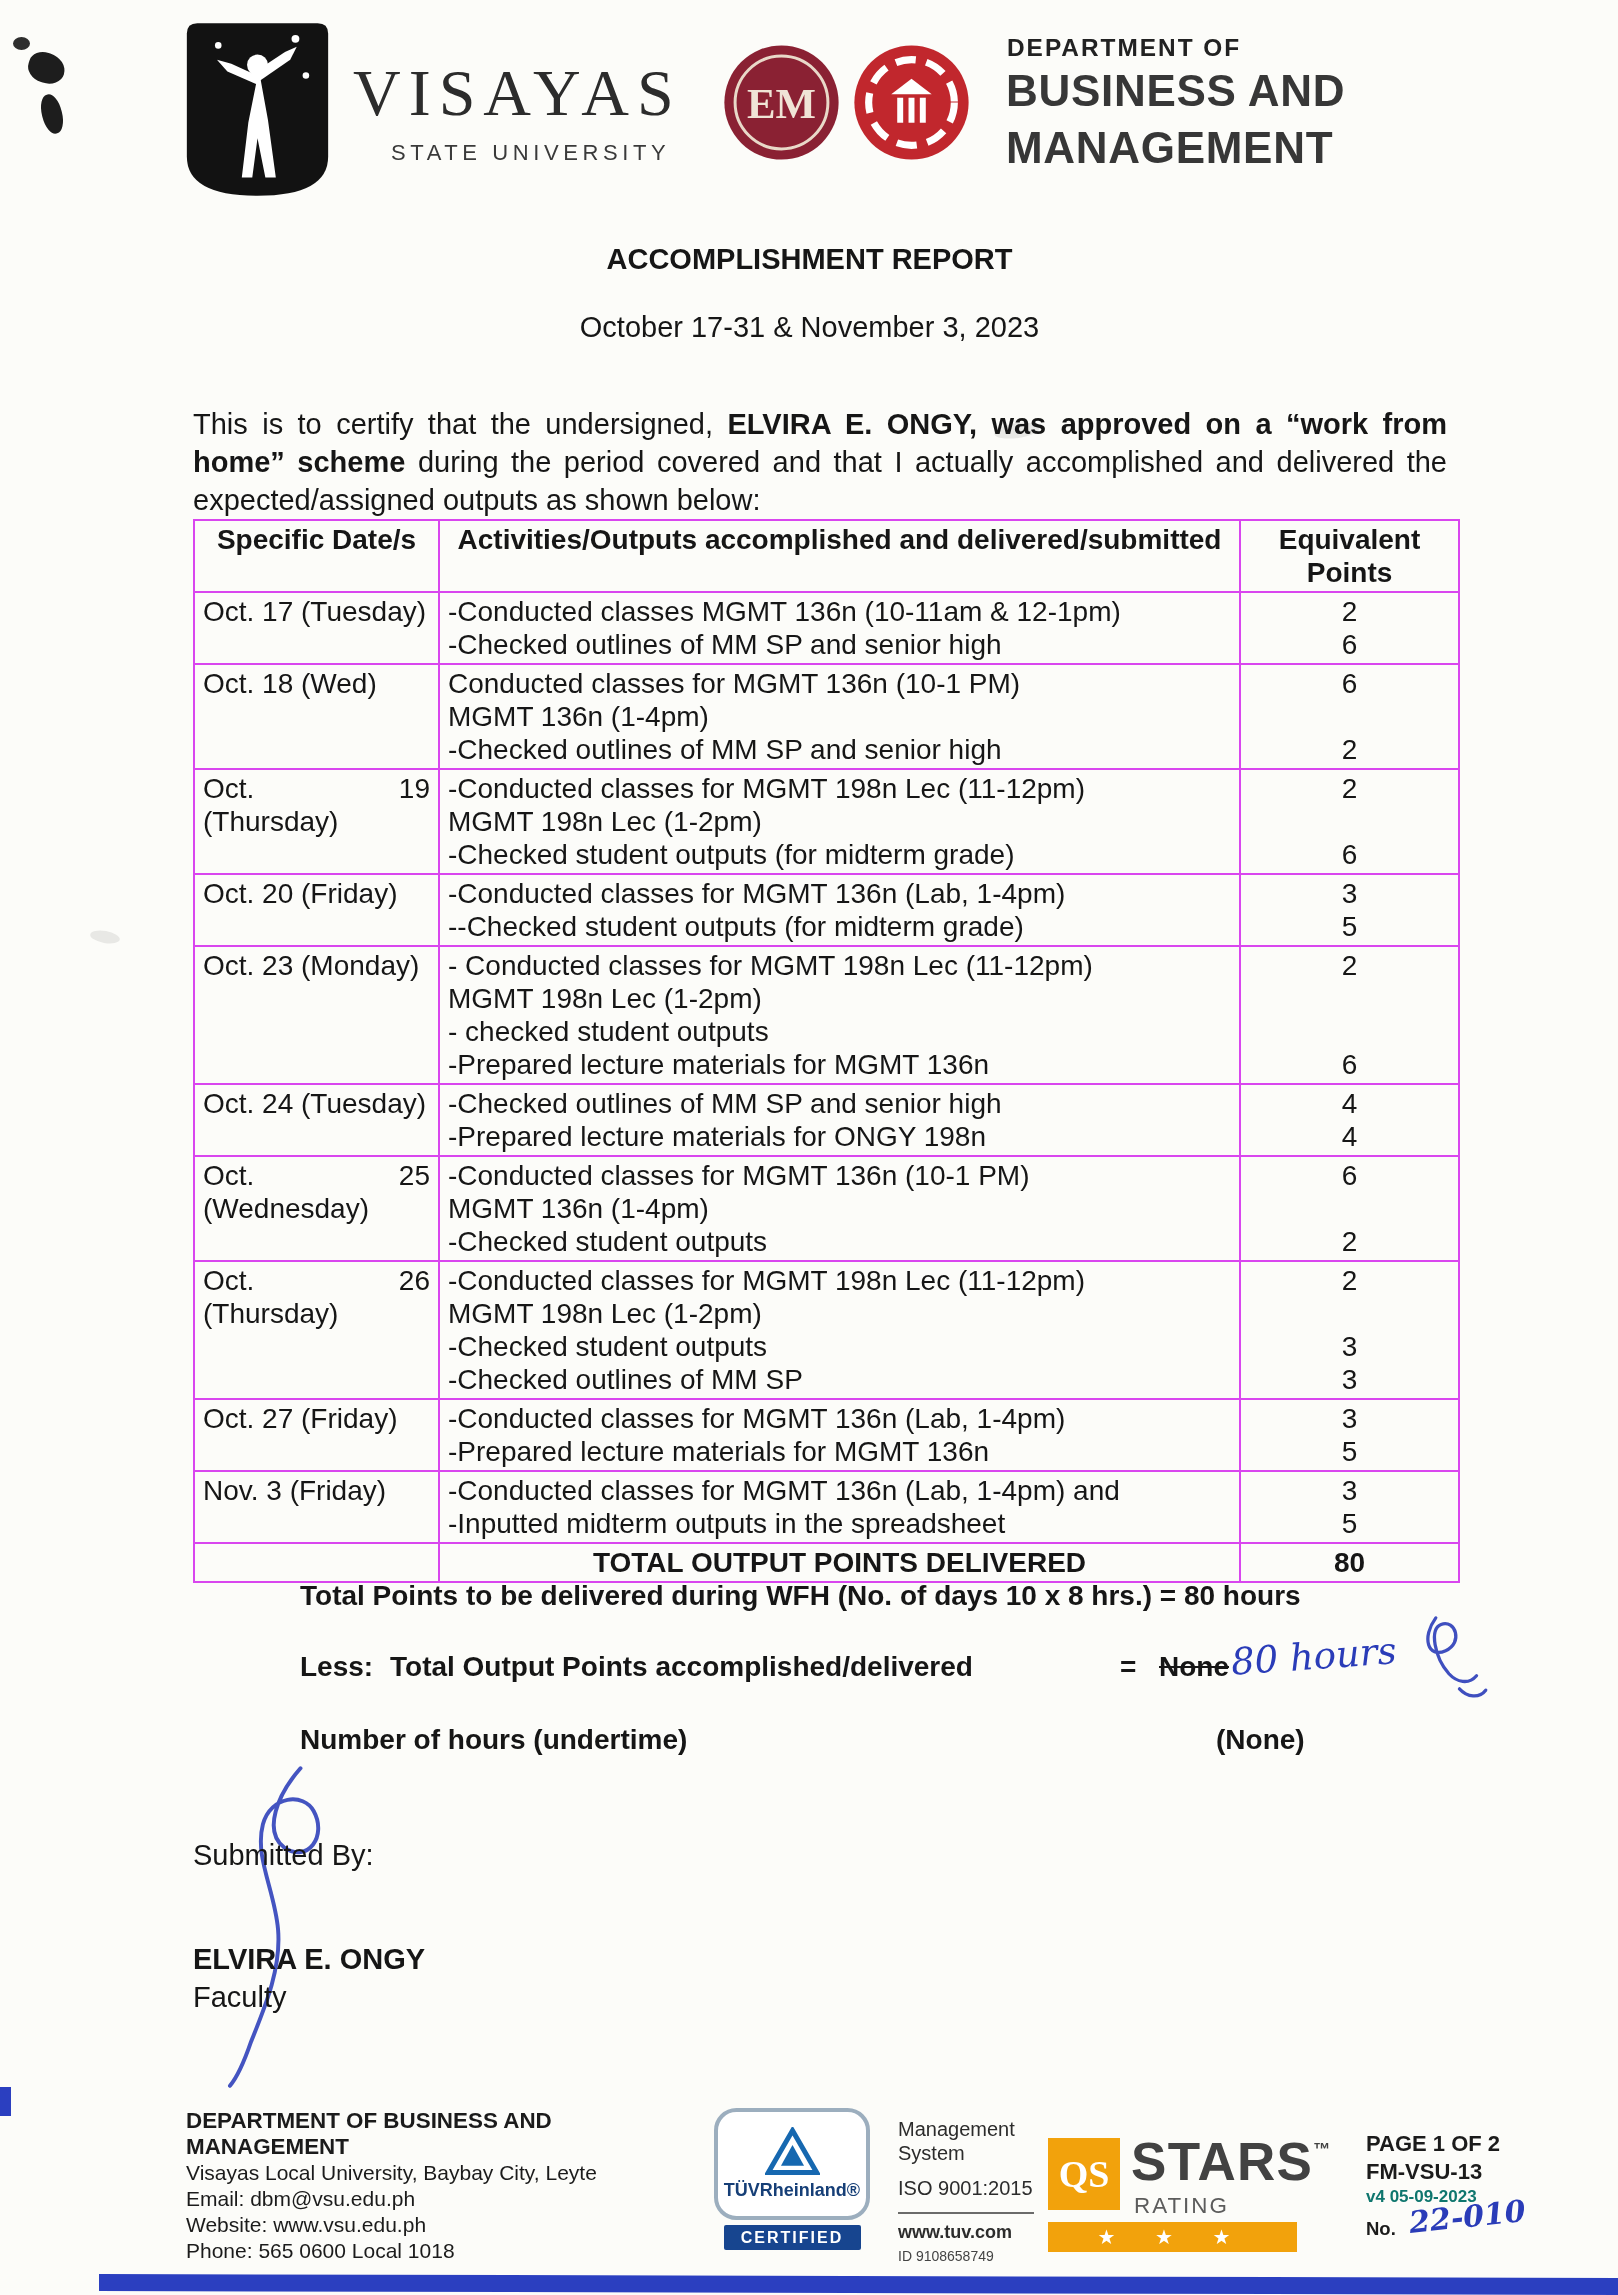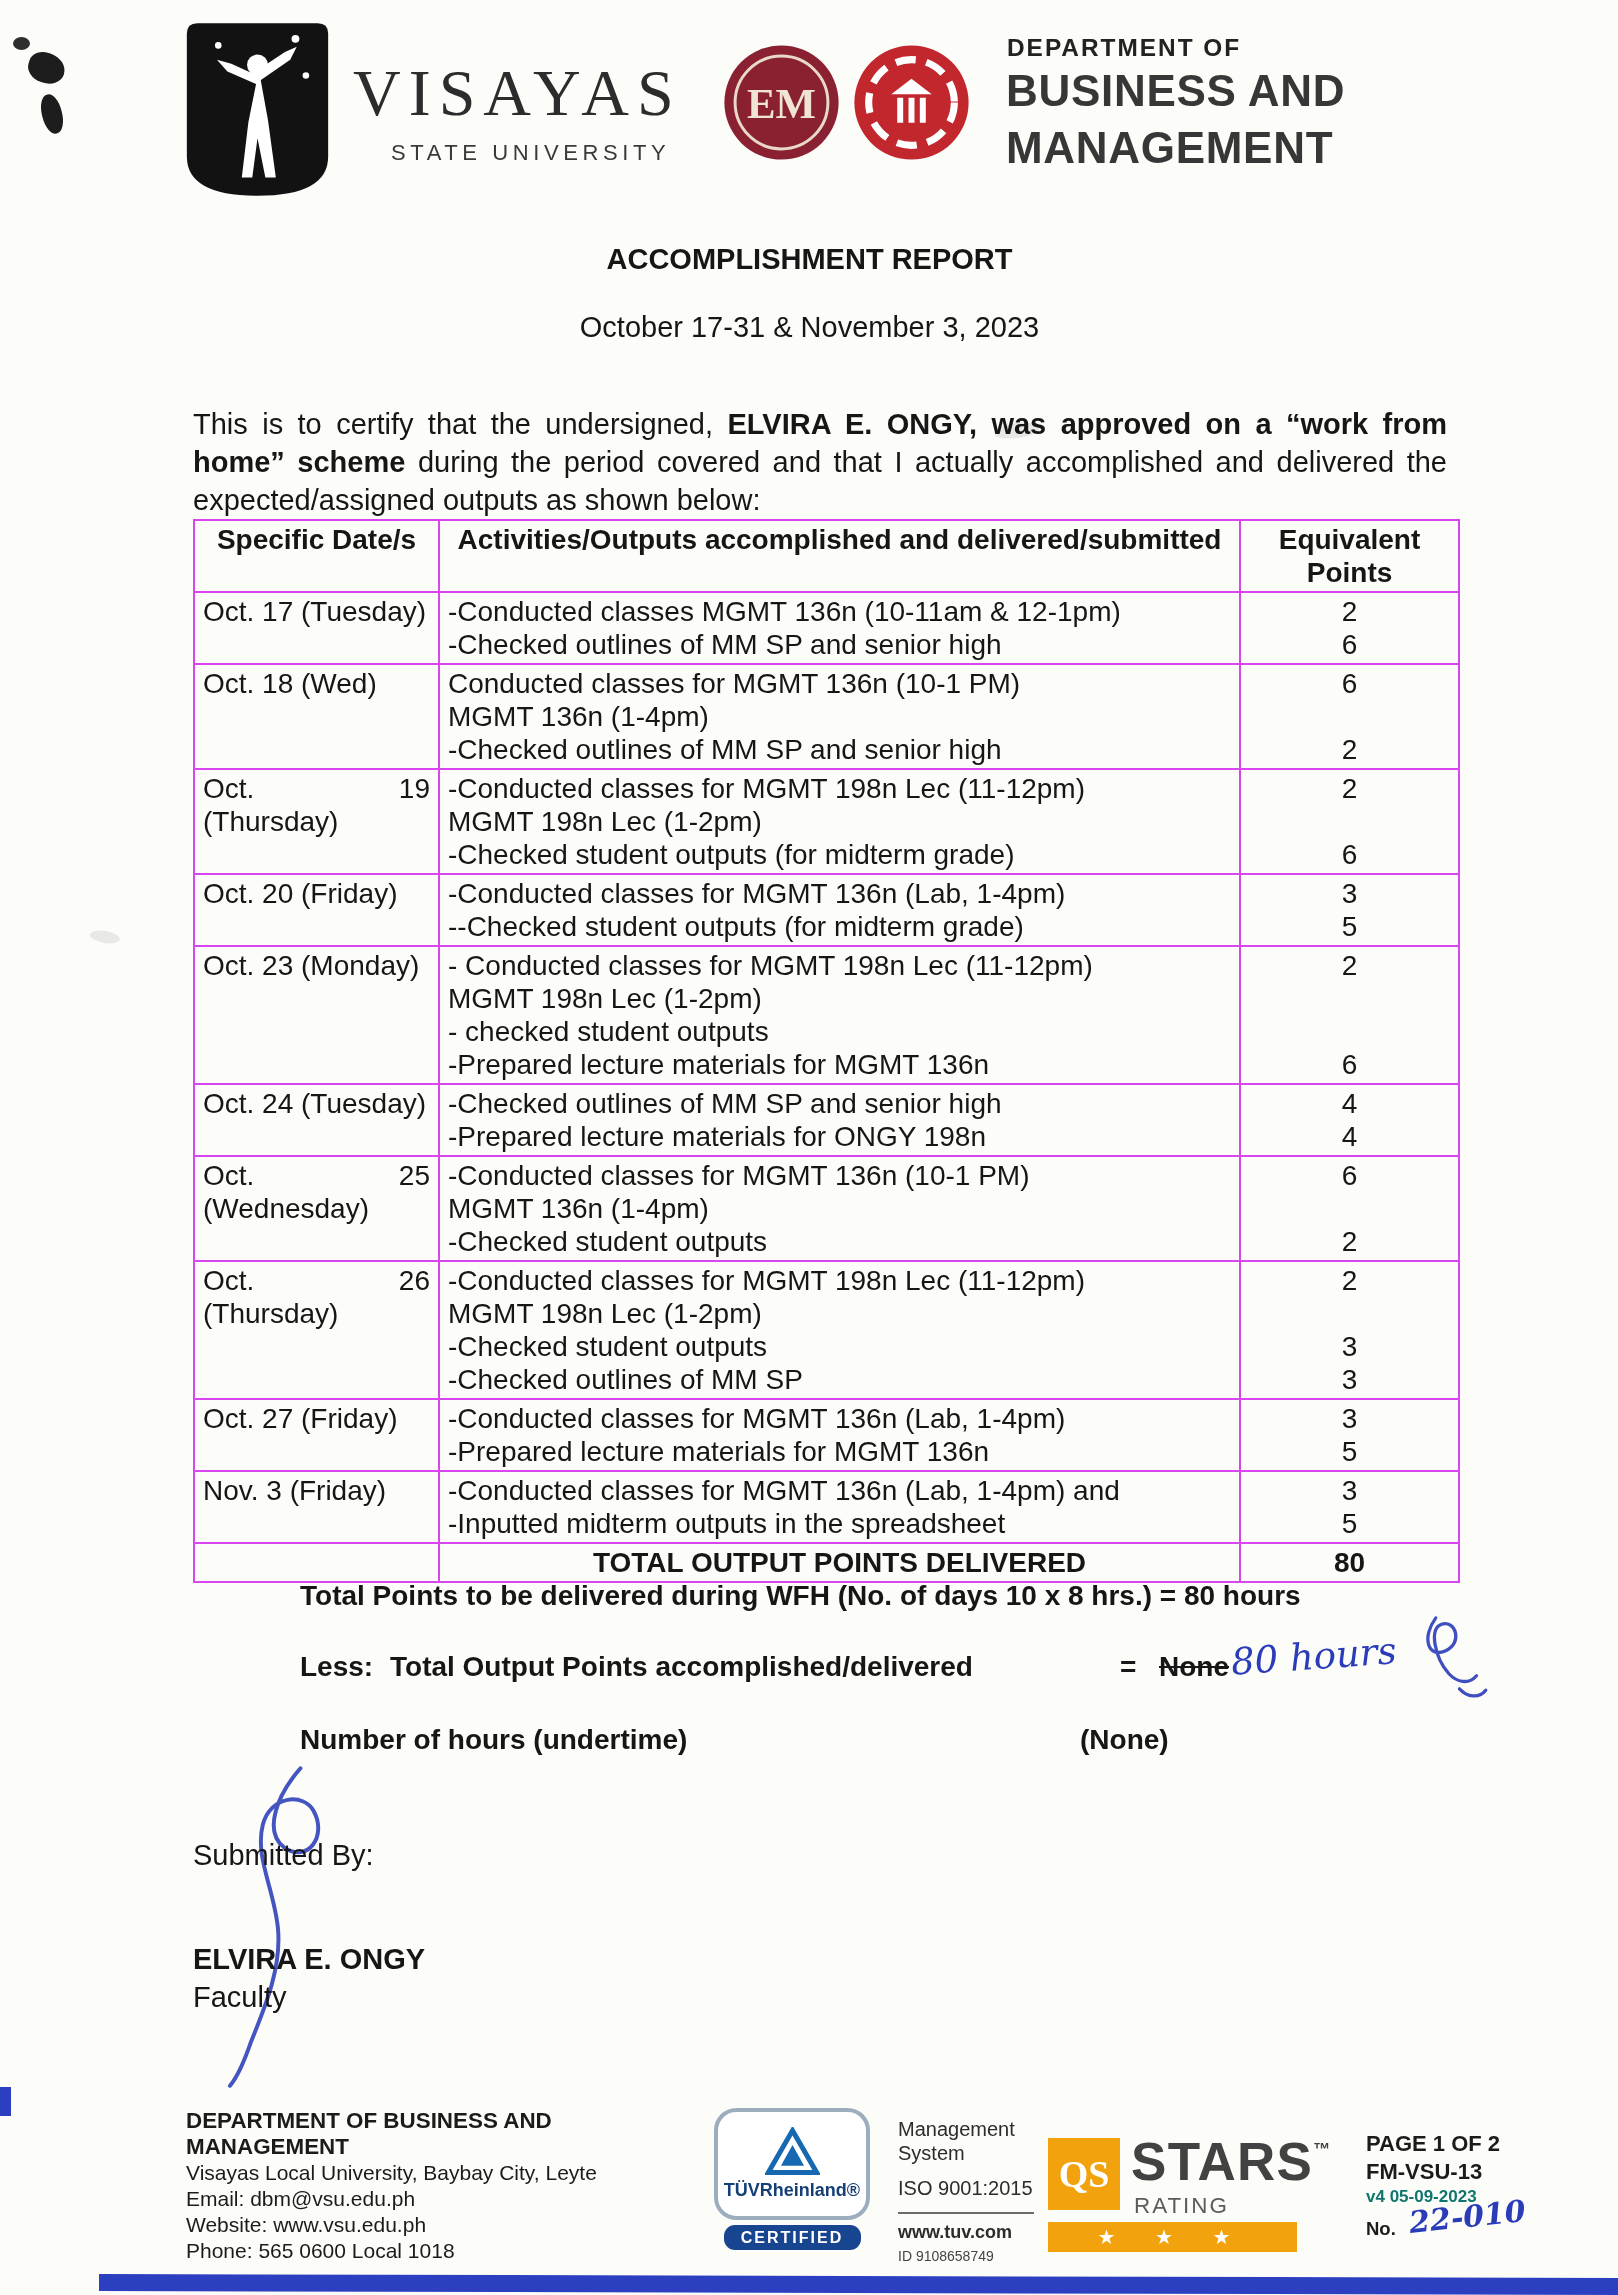--- a/index.html
+++ b/index.html
@@ -43,33 +43,33 @@
   .s-line{position:absolute;white-space:nowrap;}
   .s1{left:300px;top:0;}
   .less-label{left:300px;top:71px;}
   .less-text{left:390px;top:71px;}
   .eq{left:1120px;top:71px;}
   .none-struck{left:1159px;top:71px;text-decoration:line-through;}
   .hand{color:#2a3cb8;font-family:"DejaVu Serif",serif;font-style:italic;}
   .hand-80{left:1231px;top:55px;font-size:37px;transform:rotate(-4deg);}
   .flourish{position:absolute;left:1416px;top:30px;}
   .undertime-label{left:300px;top:144px;}
-  .undertime-val{left:1080px;top:144px;}
+  .undertime-val{left:1216px;top:144px;}
   
   .submitted-by{position:absolute;left:193px;top:1839px;font-size:29px;}
   .sig-ink{position:absolute;left:185px;top:1732px;}
   .sig-name{position:absolute;left:193px;top:1943px;font-size:29px;font-weight:bold;}
   .sig-role{position:absolute;left:193px;top:1981px;font-size:29px;}
   
   .f-left{position:absolute;left:186px;top:2108px;font-size:21px;line-height:26px;color:#1b1b1b;}
   .f-left .dept{font-size:22.4px;font-weight:bold;}
   .tuv{position:absolute;left:713px;top:2108px;width:158px;text-align:center;}
   .tuv-frame{margin:0 auto;width:148px;height:104px;border:4px solid #9caebe;border-radius:22.4px;display:flex;flex-direction:column;align-items:center;justify-content:center;background:#fff;}
   .tuv-brand{font-size:18px;font-weight:bold;color:#163f77;margin-top:4px;}
-  .tuv-banner{margin:5.3px auto 0;width:137px;height:25px;background:#17458f;color:#fff;font-size:16px;font-weight:bold;letter-spacing:2px;line-height:25px;border-radius:11px;}
+  .tuv-banner{margin:5.3px auto 0;width:137px;height:25px;background:#17458f;color:#fff;font-size:16px;font-weight:bold;letter-spacing:2px;line-height:25px;border-radius:2px;}
   .ms-text{position:absolute;left:898px;top:2117px;font-size:20px;line-height:24px;color:#2c2c2c;}
   .ms-iso{margin-top:10.5px;}
   .ms-rule{width:136px;height:2px;background:#6b6b6b;margin:12px 0 6.6px;}
   .ms-url{font-size:18px;font-weight:bold;}
   .ms-id{font-size:14px;color:#444;}
   .qs{position:absolute;left:1048px;top:2135px;width:252px;}
   .qs-square{position:absolute;left:0;top:2.6px;width:72px;height:72px;background:#f2a20c;color:#fff;font-family:"Liberation Serif",serif;font-weight:bold;font-size:38px;text-align:center;line-height:72px;}
   .qs-stars-word{position:absolute;left:83px;top:-4px;font-size:53px;font-weight:bold;color:#424242;letter-spacing:1.3px;}
   .qs-tm{font-size:17px;vertical-align:25px;font-weight:bold;color:#424242;}
   .qs-rating{position:absolute;left:86px;top:58px;font-size:22.4px;color:#5c5c5c;letter-spacing:2px;}

